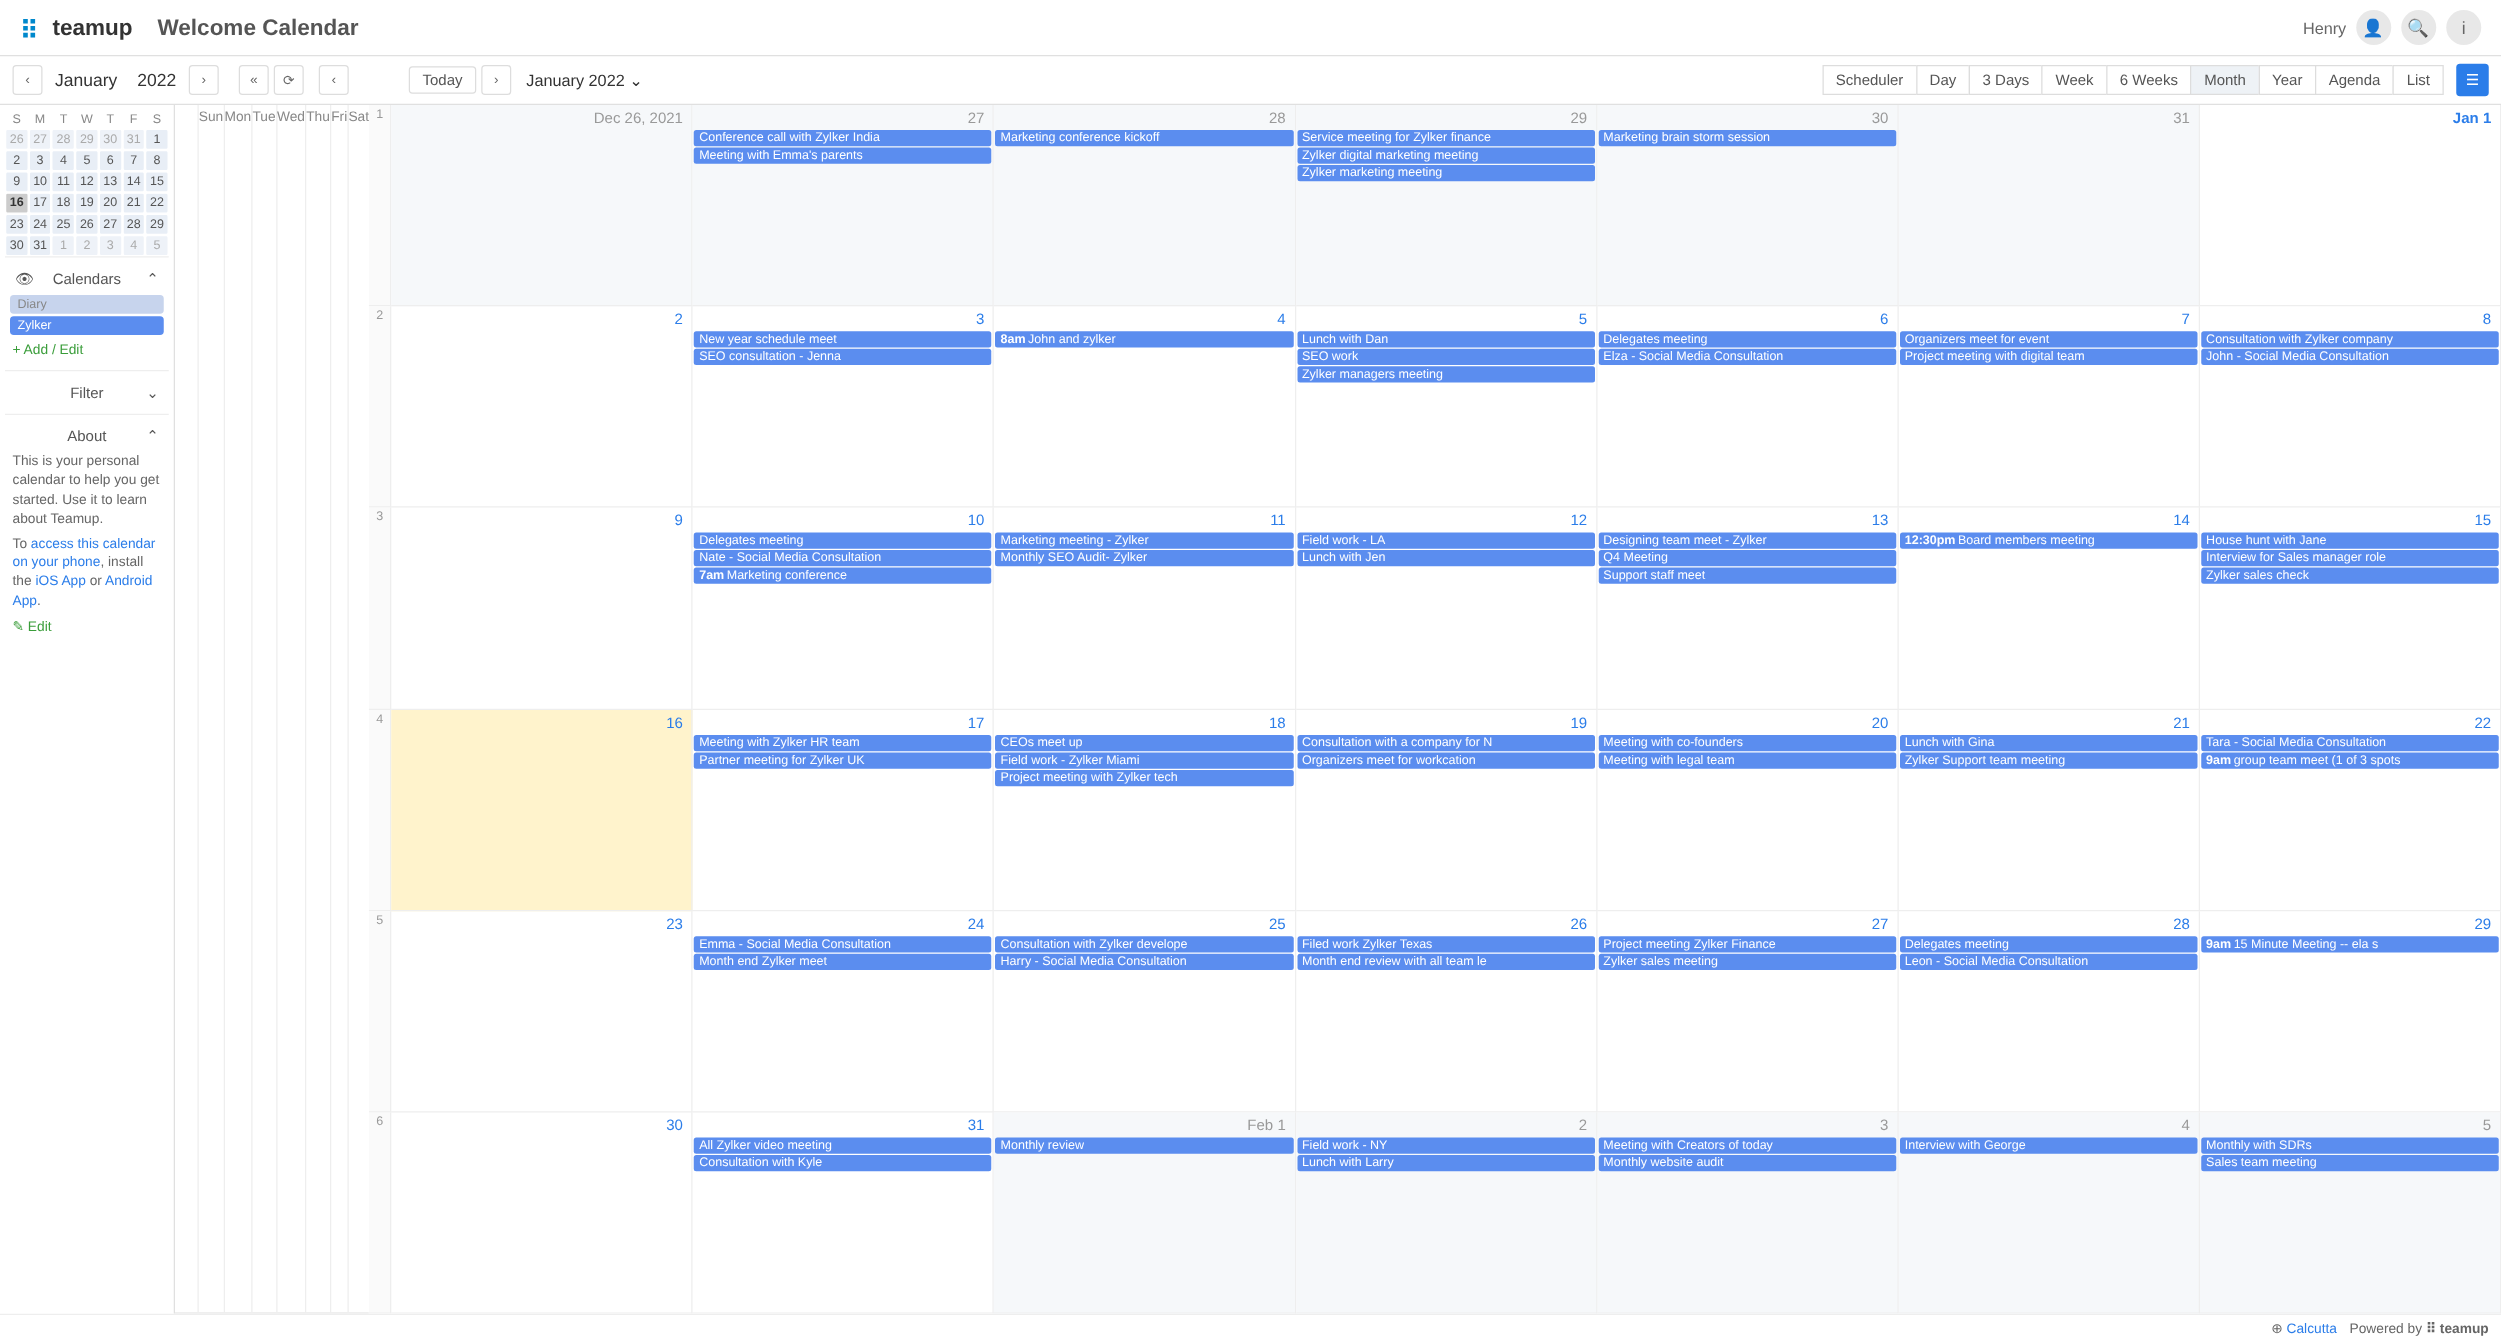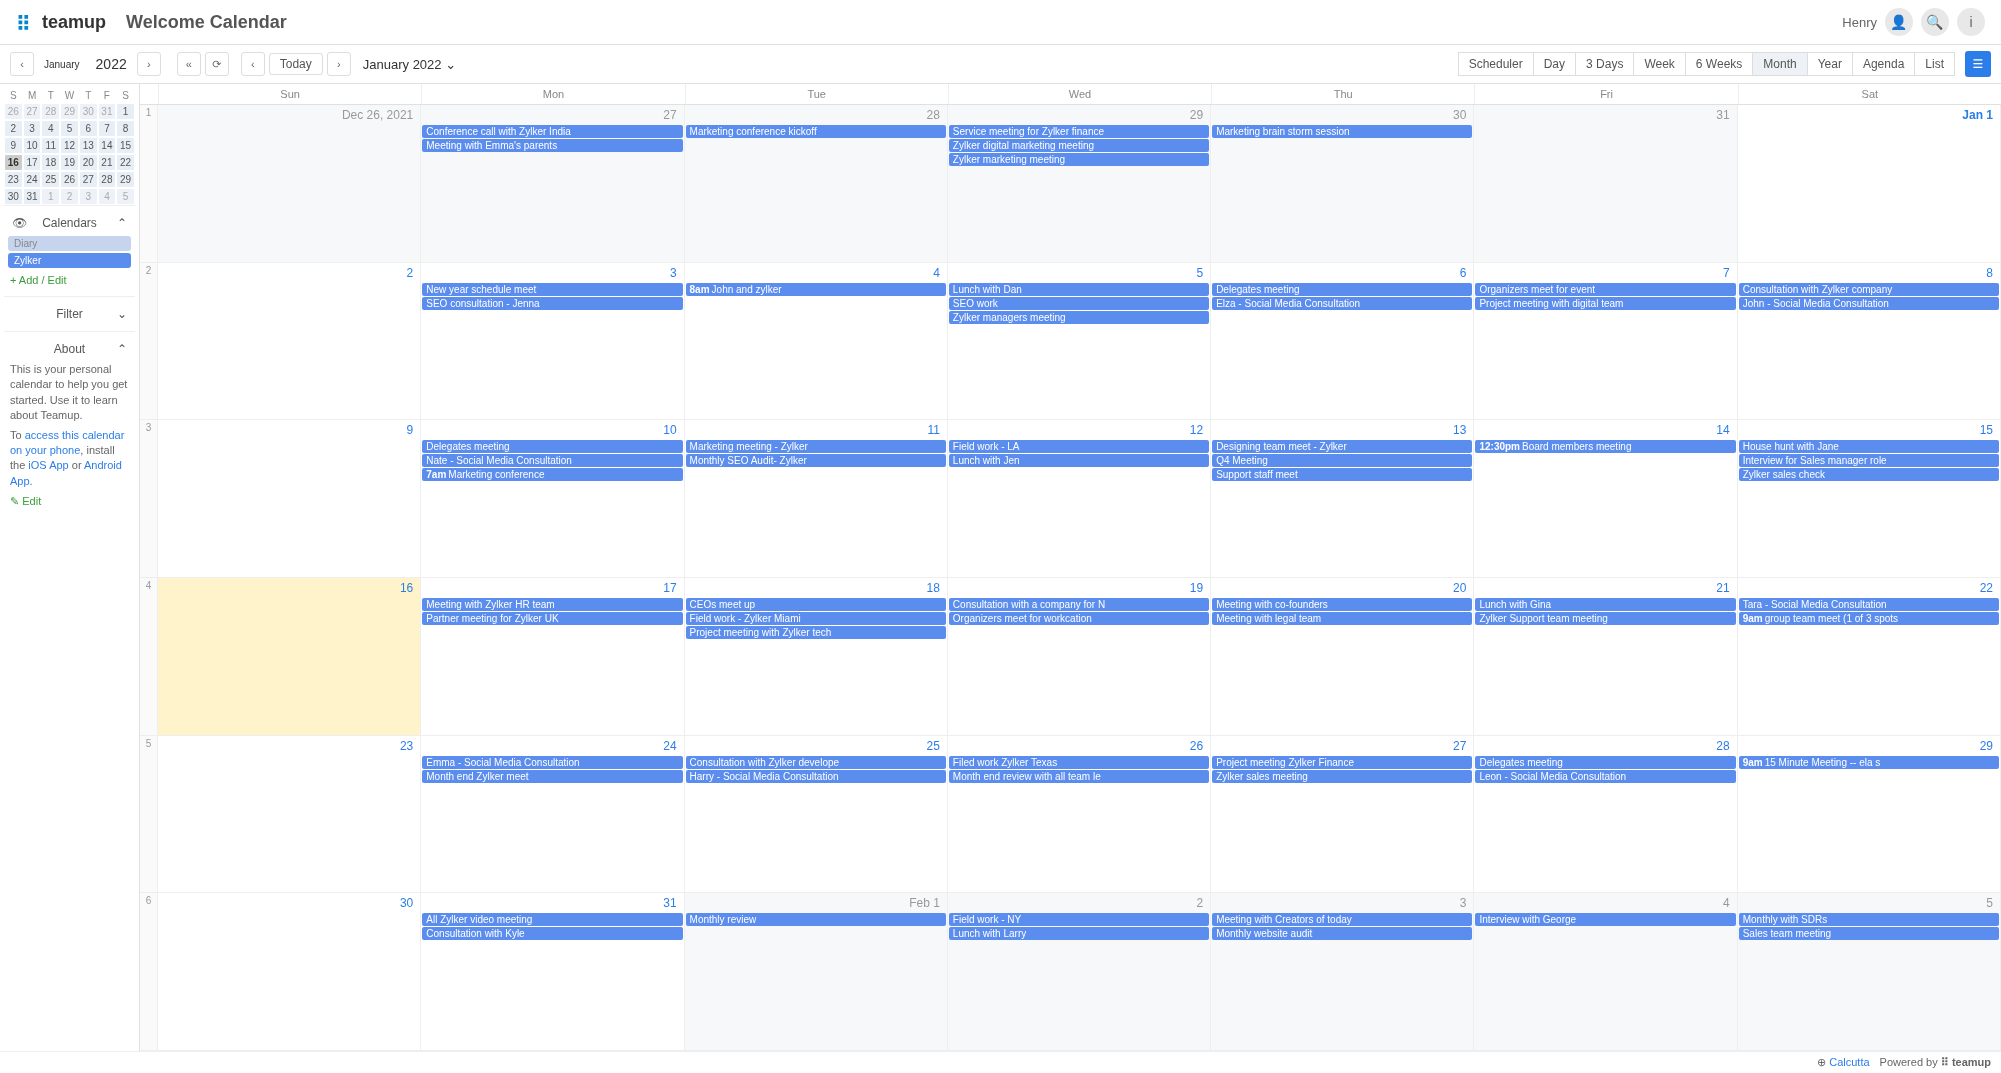--- a/index.html
+++ b/index.html
@@ -8,23 +8,23 @@
 .header { display:flex; align-items:center; padding:8px 16px; border-bottom:1px solid #e0e0e0; }
 .logo { display:flex; align-items:center; font-size:18px; font-weight:700; color:#333; margin-right:20px; }
 .logo-icon { width:20px; height:20px; margin-right:6px; display:inline-block; }
 .logo-icon::before { content:"⠿"; color:#0088cc; font-size:20px; }
 .page-title { font-size:18px; font-weight:600; color:#555; }
 .header-right { margin-left:auto; display:flex; align-items:center; gap:8px; }
 .username { font-size:13px; color:#666; }
 .icon-btn { width:28px; height:28px; border-radius:14px; background:#e8e8e8; display:flex; align-items:center; justify-content:center; cursor:pointer; color:#666; font-size:14px; }
 .toolbar { display:flex; align-items:center; padding:6px 10px; border-bottom:1px solid #e0e0e0; gap:4px; }
 .nav-btn { width:24px; height:24px; border:1px solid #ddd; background:#fff; display:flex; align-items:center; justify-content:center; cursor:pointer; border-radius:3px; color:#666; font-size:11px; }
-.month-label { font-size:10px; padding:0 6px; color:#333; }
+.month-label { font-size:14px; padding:0 6px; color:#333; }
 .year-label { font-size:14px; padding:0 6px; color:#333; }
-.today-btn { padding:3px 10px; border:1px solid #ddd; background:#fff; cursor:pointer; border-radius:3px; font-size:12px; color:#555; }
+.today-btn { padding:3px 10px; border:1px solid #ddd; background:#fff; cursor:pointer; border-radius:3px; font-size:12px; color:#555;margin-left:44px; }
 .month-dropdown { padding:3px 8px; cursor:pointer; font-size:13px; color:#333; }
 .view-tabs { margin-left:auto; display:flex; gap:0; }
 .view-tab { padding:4px 10px; border:1px solid #ddd; background:#fff; cursor:pointer; font-size:12px; color:#555; margin-left:-1px; }
 .view-tab.active { background:#eef2f6; }
 .menu-icon { width:26px; height:26px; background:#2b7de9; border-radius:3px; display:flex; align-items:center; justify-content:center; color:#fff; margin-left:6px; cursor:pointer; }
 .main { display:flex; flex:1; overflow:hidden; }
 .sidebar { width:140px; border-right:1px solid #e0e0e0; padding:4px; font-size:11px; display:flex; flex-direction:column; }
 .mini-cal-days { display:grid; grid-template-columns:repeat(7,1fr); text-align:center; }
 .mini-cal-dh { color:#888; font-size:10px; padding:2px 0; }
 .mini-cal-cell { padding:2px 0; font-size:10px; cursor:pointer; background:#e8eef6; border:1px solid #fff; border-radius:2px; color:#555; }
@@ -32,21 +32,21 @@
 .mini-cal-cell.today { background:#ccc; color:#333; font-weight:bold; }
 .side-section { padding:6px 4px; border-top:1px solid #eee; }
 .side-hdr { display:flex; align-items:center; justify-content:center; font-size:12px; color:#555; padding:4px 0; position:relative; cursor:pointer; }
 .side-hdr .chev { position:absolute; right:4px; }
 .cal-item { background:#5b8def; color:#fff; padding:2px 6px; border-radius:3px; margin:2px 0; font-size:10px; cursor:pointer; }
 .cal-item.dim { background:#c7d4ed; color:#888; }
 .add-edit { color:#3a9d3a; font-size:11px; padding:4px 2px; cursor:pointer; }
 .about-text { font-size:11px; color:#666; line-height:1.4; padding:2px; }
 .about-text a { color:#2b7de9; text-decoration:none; cursor:pointer; }
 .edit-link { color:#3a9d3a; font-size:11px; padding:4px 2px; cursor:pointer; }
-.calendar { flex:1; display:flex; flex-direction:column; overflow:hidden; }
+.calendar { flex:1; display:flex; overflow:hidden; }
 .cal-header { display:flex; border-bottom:1px solid #e0e0e0; }
 .wk-col { width:18px; }
 .day-col { flex:1; text-align:center; font-size:11px; color:#888; padding:4px 0; border-left:1px solid #eee; }
 .cal-body { flex:1; display:grid; grid-template-columns:18px repeat(7,1fr); grid-template-rows:repeat(6,1fr); overflow:hidden; }
 .wk-num { border-right:1px solid #eee; border-bottom:1px solid #eee; font-size:10px; color:#999; text-align:center; padding-top:2px; background:#fafafa; }
 .day-cell { border-right:1px solid #eee; border-bottom:1px solid #eee; position:relative; overflow:hidden; padding:1px; }
 .day-cell.today { background:#fff3cc; }
 .day-cell.outside-bg { background:#f6f8fa; }
 .day-num { text-align:right; font-size:12px; color:#2b7de9; padding:2px 6px 2px 2px; cursor:pointer; }
 .day-num.outside { color:#999; }

